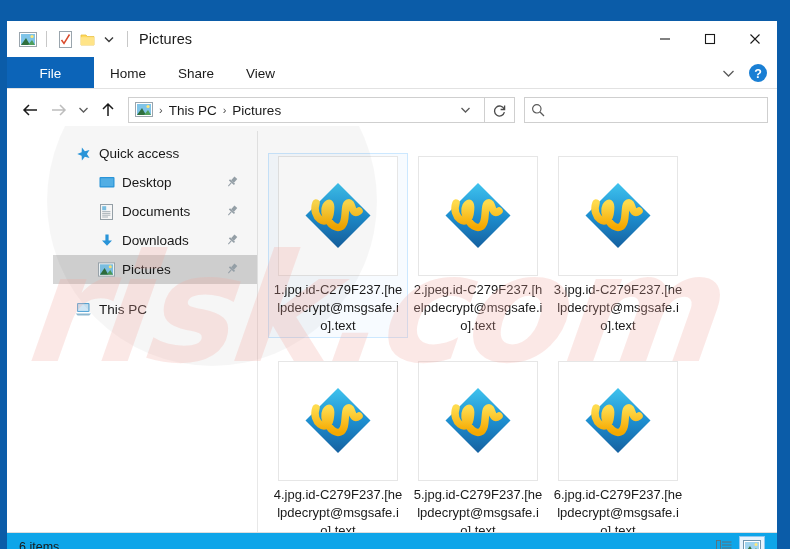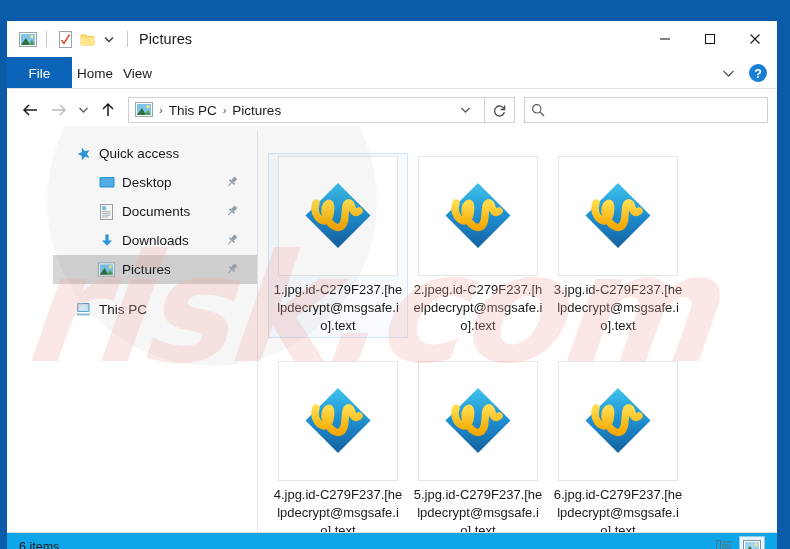--- a/index.html
+++ b/index.html
@@ -34,21 +34,21 @@
   #wincontrols{position:absolute;right:0;top:0;display:flex;height:36px;}
   .wc{width:45px;height:36px;display:flex;align-items:center;justify-content:center;}
 
   
   #ribbon{
     height:32px;background:#ffffff;display:flex;align-items:stretch;
     position:relative;
   }
   .tab{
     display:flex;align-items:center;justify-content:center;
-    font-size:13.5px;color:#1a1a1a;padding:0 5px;cursor:default;
+    font-size:13.5px;color:#1a1a1a;padding:0 16px;cursor:default;
   }
   .tab.file{background:#0c64b8;color:#fff;min-width:55px;font-size:13.5px;}
   #ribbon-right{position:absolute;right:6px;top:0;height:32px;display:flex;align-items:center;gap:4px;}
   .rb-btn{width:26px;height:26px;display:flex;align-items:center;justify-content:center;}
   #ribbon-underline{position:absolute;left:0;right:0;bottom:0;height:1px;background:#e2e2e2;}
 
   
   #addrrow{
     height:42px;background:#ffffff;display:flex;align-items:center;
     padding:0 9px;box-sizing:border-box;gap:0px;
@@ -199,20 +199,21 @@
         <svg width="12" height="12" viewBox="0 0 12 12">
             <path d="M1.5 1.5 L10.5 10.5 M10.5 1.5 L1.5 10.5" stroke="#1a1a1a" stroke-width="1.1"></path>
           </svg>
       </div>
     </div>
   </div>
 
   <div id="ribbon">
     <div class="tab file">File</div>
     <div class="tab">Home</div>
+    <div class="tab">Share</div>
     <div class="tab">View</div>
     <div id="ribbon-right">
       <div class="rb-btn">
         <svg width="13" height="9" viewBox="0 0 13 9">
             <path d="M1.5 2 L6.5 7 L11.5 2" fill="none" stroke="#5a5a5a" stroke-width="1.3"></path>
           </svg>
       </div>
       <div class="rb-btn">
         <svg width="20" height="20" viewBox="0 0 20 20">
           <circle cx="10" cy="10" r="9" fill="#1a7fd4"></circle>

